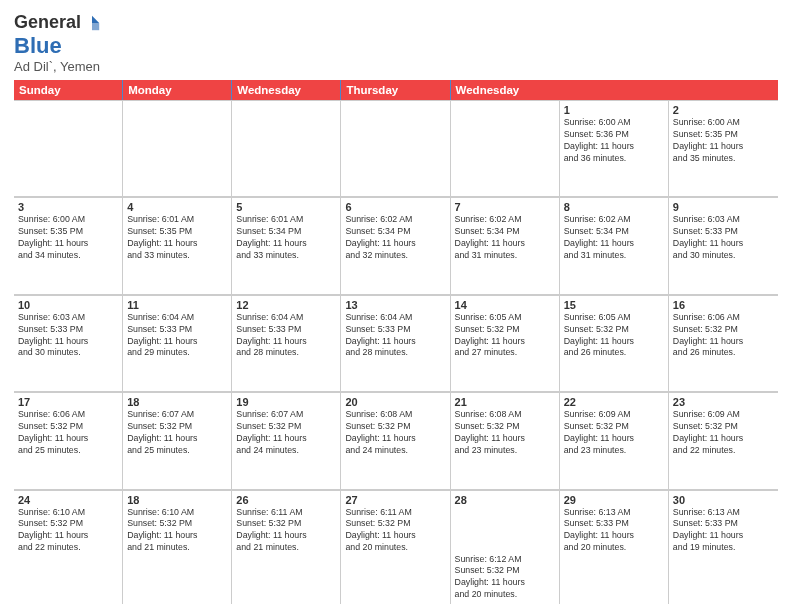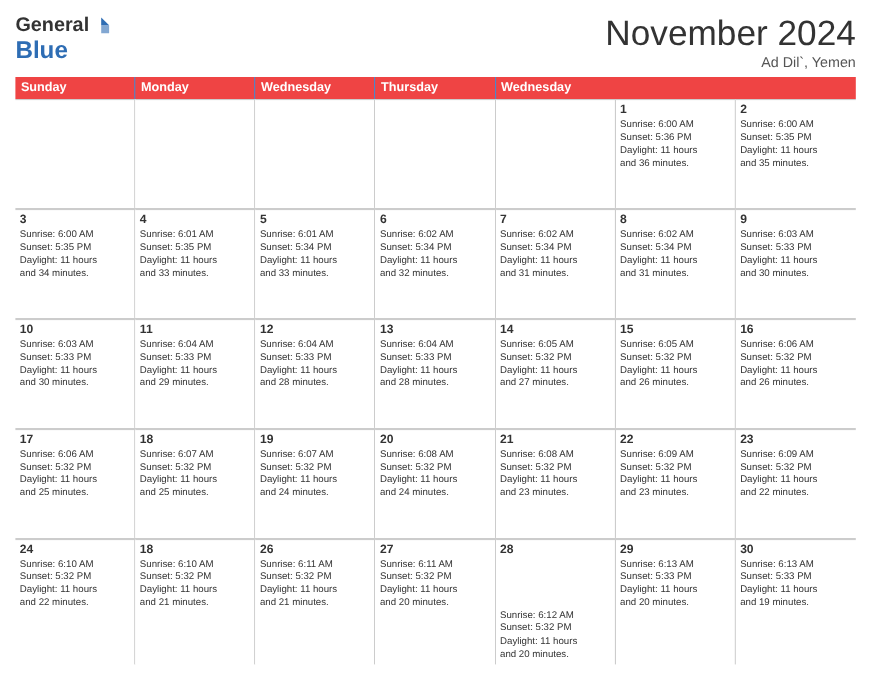--- a/index.html
+++ b/index.html
@@ -15,20 +15,21 @@
       height: 612px;
       padding: 12px 14px 8px 14px;
       display: flex;
       flex-direction: column;
     }
     .header {
       display: flex;
       justify-content: space-between;
       align-items: flex-start;
       margin-bottom: 6px;
+      flex-direction: column;
     }
     .logo {
       display: flex;
       flex-direction: column;
       align-items: flex-start;
     }
     .logo-text {
       display: flex;
       align-items: center;
       font-size: 18px;
@@ -121,21 +122,20 @@
         <svg class="logo-icon" viewBox="0 0 20 20">
           <polygon points="10,2 18,10 10,10" fill="#2e6db4"></polygon>
           <polygon points="10,10 18,10 18,18 10,18" fill="#2e6db4" opacity="0.6"></polygon>
         </svg>
       </div>
       <div style="display:flex;align-items:center;">
         <span class="logo-blue" style="font-size:22px;font-weight:bold;color:#2e6db4;">Blue</span>
       </div>
     </div>
     <div class="title-block">
-      <div class="month-title">November 2024</div>
       <div class="location">Ad Dil`, Yemen</div>
     </div>
   </div>
 
   <div class="calendar">
     <div class="cal-header">
     <div class="cal-header-cell">Sunday</div>
         <div class="cal-header-cell">Monday</div>
         <div class="cal-header-cell">Wednesday</div>
         <div class="cal-header-cell">Thursday</div>

